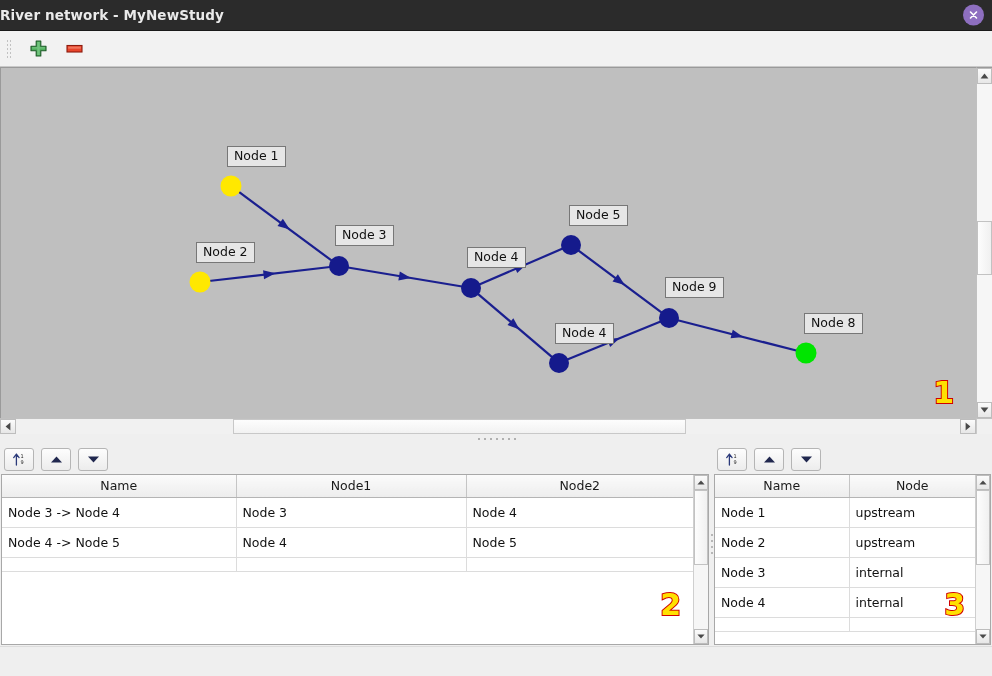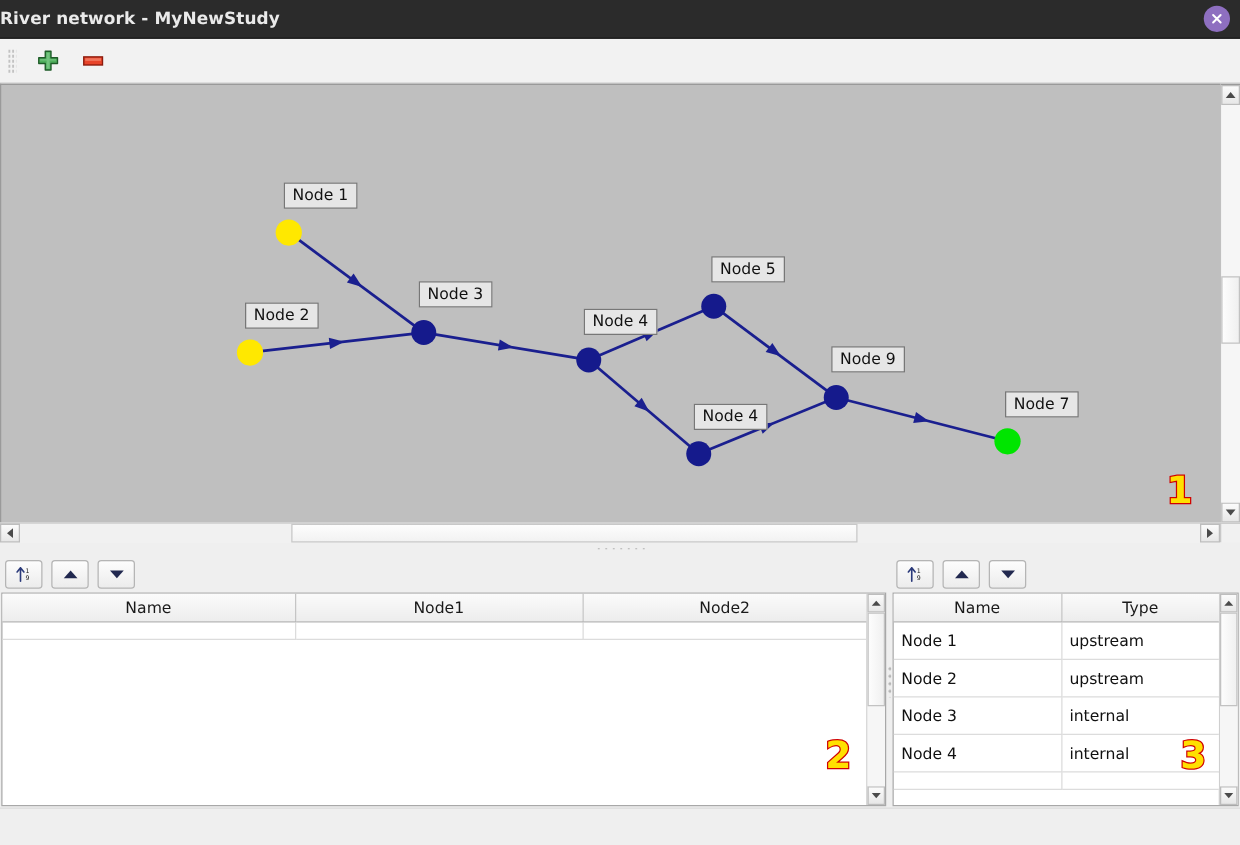--- a/index.html
+++ b/index.html
@@ -287,21 +287,21 @@
           </g>
       </svg>
       <div id="labels-layer">
           <div class="node-label" style="left: 226px; top: 78px;">Node 1</div>
           <div class="node-label" style="left: 195px; top: 174px;">Node 2</div>
           <div class="node-label" style="left: 334px; top: 157px;">Node 3</div>
           <div class="node-label" style="left: 466px; top: 179px;">Node 4</div>
           <div class="node-label" style="left: 568px; top: 137px;">Node 5</div>
           <div class="node-label" style="left: 554px; top: 255px;">Node 4</div>
           <div class="node-label" style="left: 664px; top: 209px;">Node 9</div>
-          <div class="node-label" style="left: 803px; top: 245px;">Node 7</div>
+          <div class="node-label" style="left: 803px; top: 245px;">Node 8</div>
         </div>
       <span class="overlay-num" style="right:22px; bottom:8px;">1</span>
     </div>
 
     <div class="vscroll">
       <div class="sb-btn">
         <svg width="9" height="6" viewBox="0 0 9 6">
           <path d="M4.5 0.6 L8.4 5.4 L0.6 5.4 Z" fill="#4a4a4a"></path>
         </svg>
       </div>
@@ -371,20 +371,30 @@
                 <col>
               </colgroup>
             <thead>
                 <tr id="links-head">
                   <th>Name</th>
                   <th>Node1</th>
                   <th>Node2</th>
                 </tr>
               </thead>
             <tbody id="links-body">
+                <tr>
+                  <td>Node 3 -&gt; Node 4</td>
+                  <td>Node 3</td>
+                  <td>Node 4</td>
+                </tr>
+                <tr>
+                  <td>Node 4 -&gt; Node 5</td>
+                  <td>Node 4</td>
+                  <td>Node 5</td>
+                </tr>
                 <tr class="blank">
                   <td></td>
                   <td></td>
                   <td></td>
                 </tr>
               </tbody>
           </table>
           <span class="overlay-num" style="right:12px; bottom:22px; position:absolute;">2</span>
         </div>
         <div class="tbl-vscroll">
@@ -433,21 +443,21 @@
       <div class="table-wrap">
         <div class="tbl" style="position:relative;">
           <table>
             <colgroup>
                 <col style="width:134px">
                 <col>
               </colgroup>
             <thead>
                 <tr id="nodes-head">
                   <th>Name</th>
-                  <th>Type</th>
+                  <th>Node</th>
                 </tr>
               </thead>
             <tbody id="nodes-body">
                 <tr>
                   <td>Node 1</td>
                   <td>upstream</td>
                 </tr>
                 <tr>
                   <td>Node 2</td>
                   <td>upstream</td>

